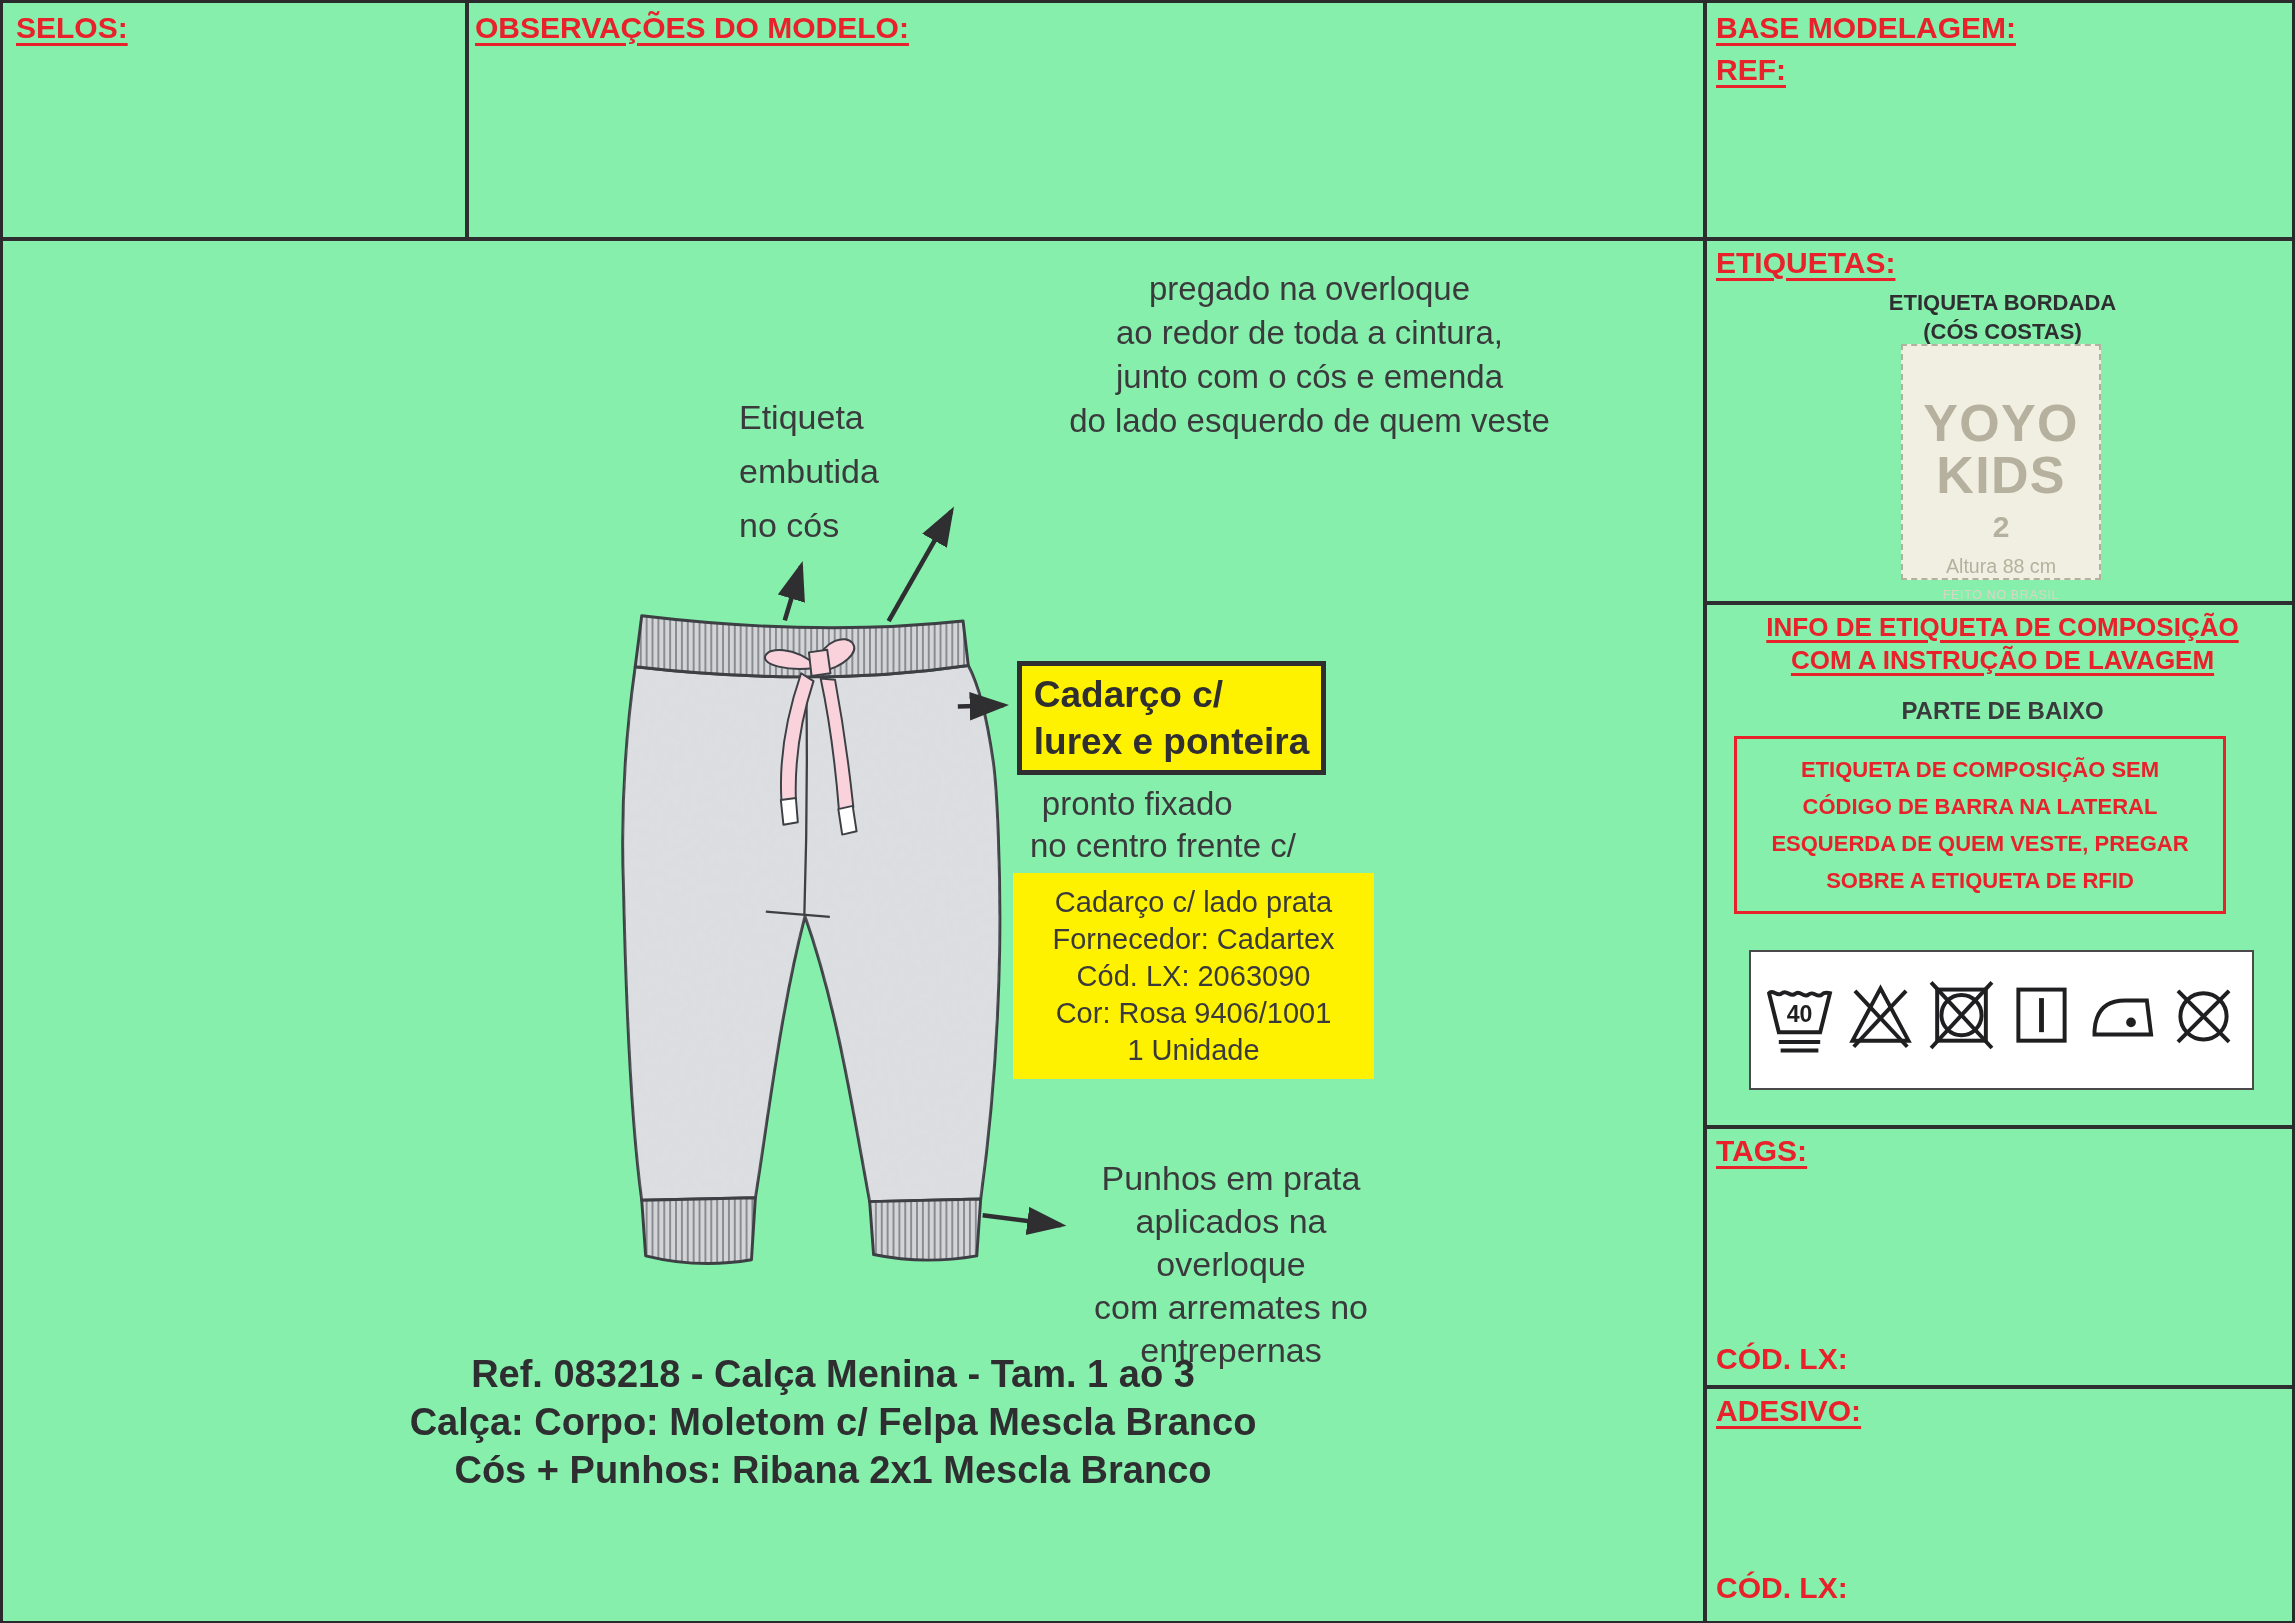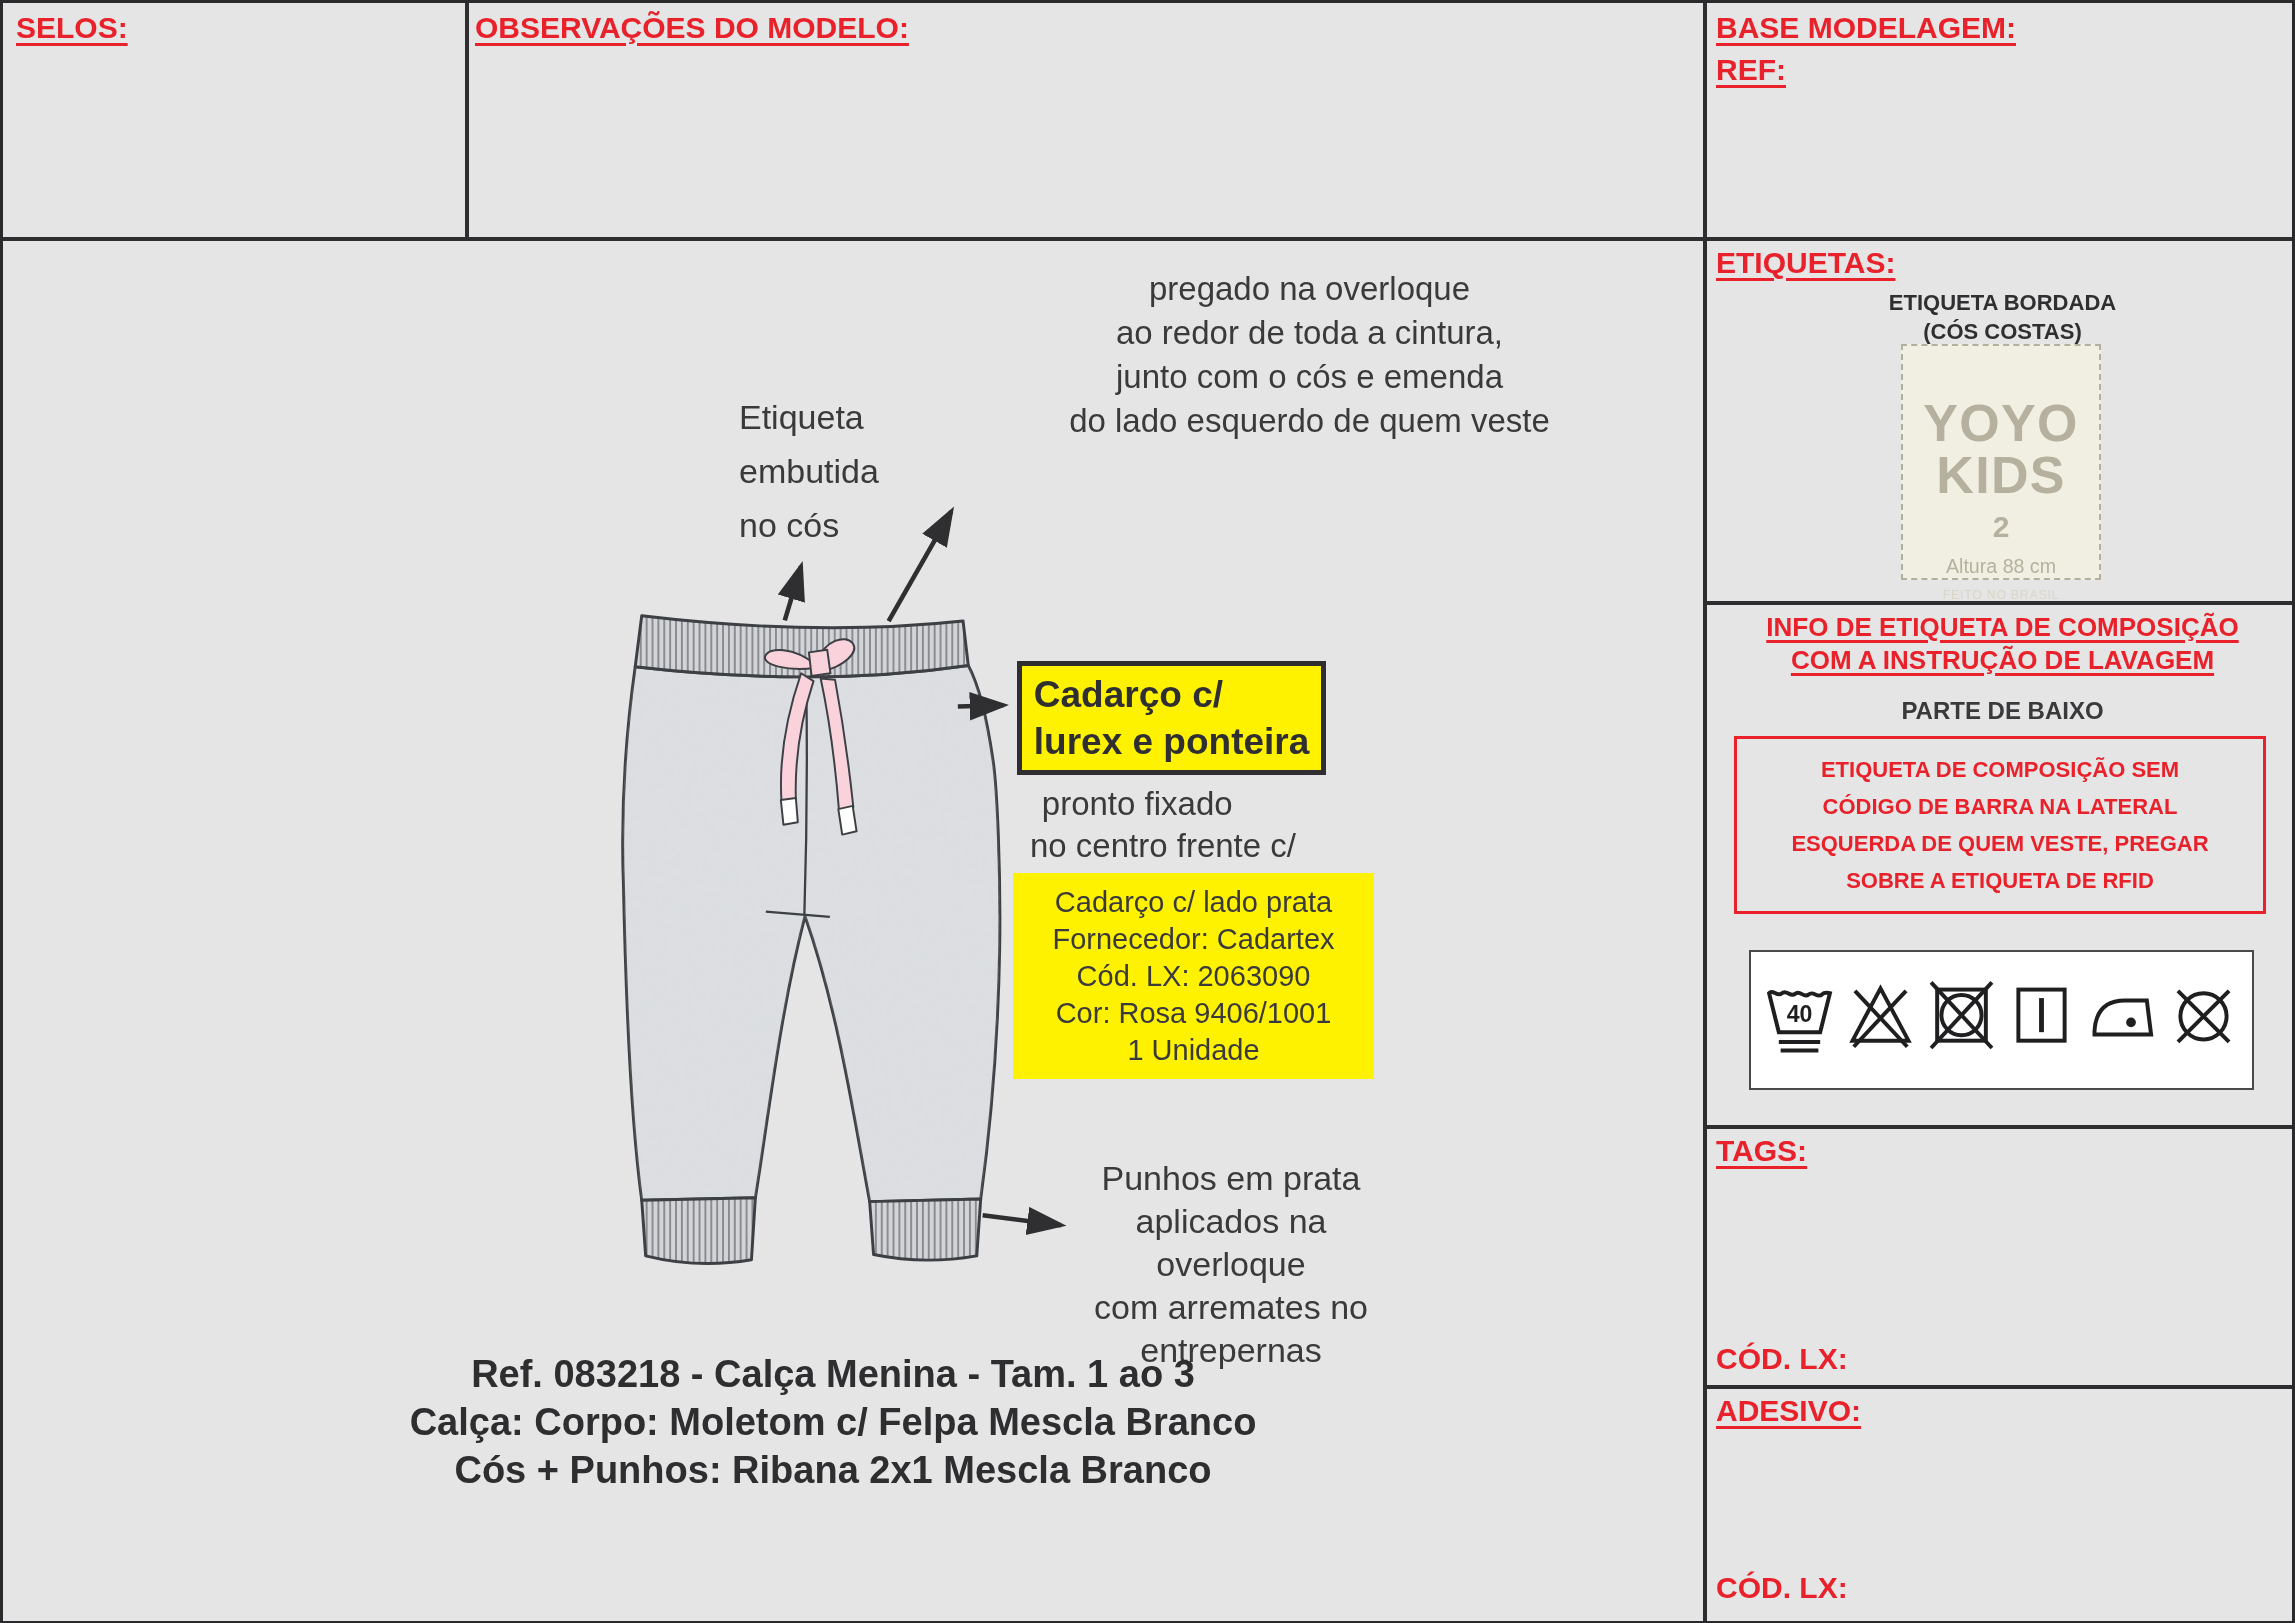--- a/index.html
+++ b/index.html
@@ -1,17 +1,17 @@
 <!DOCTYPE html>
 <html style="font-size:10.5px"><head>
 <meta charset="utf-8">
 <style>
   html,body{margin:0;padding:0;background:#ffffff;}
   .sheet{
-    position:relative;width:2295px;height:1624px;background:#e5e5e5;
+    position:relative;width:2295px;height:1624px;background:#86efac;
     font-family:"Liberation Sans","DejaVu Sans",sans-serif;color:#3a3a3c;
     box-sizing:border-box;border:3.9px solid #2a2a2c;overflow:hidden;
   }
   .abs{position:absolute;}
   .gridline{position:absolute;background:#2e2e30;}
   .red-h{
     color:#e8212b;font-weight:bold;font-size:30px;line-height:1.1;
     text-decoration:underline;text-decoration-thickness:3.3px;text-underline-offset:4.6px;
     white-space:nowrap;
   }
@@ -86,21 +86,21 @@
     <div class="label-size">2</div>
     <div class="label-height">Altura 88 cm</div>
     <div class="label-origin">FEITO NO BRASIL</div>
   </div>
 
   <div class="abs center-col" style="left:1704px;top:608px;width:591px;">
     <div class="info-h">INFO DE ETIQUETA DE COMPOSIÇÃO</div>
     <div class="info-h">COM A INSTRUÇÃO DE LAVAGEM</div>
   </div>
   <div class="abs center-col parte" style="left:1704px;top:694px;width:591px;">PARTE DE BAIXO</div>
-  <div class="redbox" style="left:1731px;top:733px;width:532px;height:178px;">
+  <div class="redbox" style="left:1731px;top:733px;width:492px;height:178px;">
     <div>ETIQUETA DE COMPOSIÇÃO SEM</div>
     <div>CÓDIGO DE BARRA NA LATERAL</div>
     <div>ESQUERDA DE QUEM VESTE, PREGAR</div>
     <div>SOBRE A ETIQUETA DE RFID</div>
   </div>
 
   <div class="carebox" style="left:1746px;top:947px;width:505px;height:140px;">
     <svg width="73" height="98" viewBox="0 0 120 160" fill="none" stroke="#1f1f21" stroke-width="6.5">
       <path d="M10,36 C16,28 23,43 31,36 C39,29 45,44 53,37 C61,30 67,45 75,38 C83,31 89,45 97,38 C101,34 106,35 110,36 L94,100 L26,100 Z"></path>
       <text x="60" y="84" font-size="38" font-weight="bold" text-anchor="middle" fill="#1f1f21" stroke="none">40</text>

